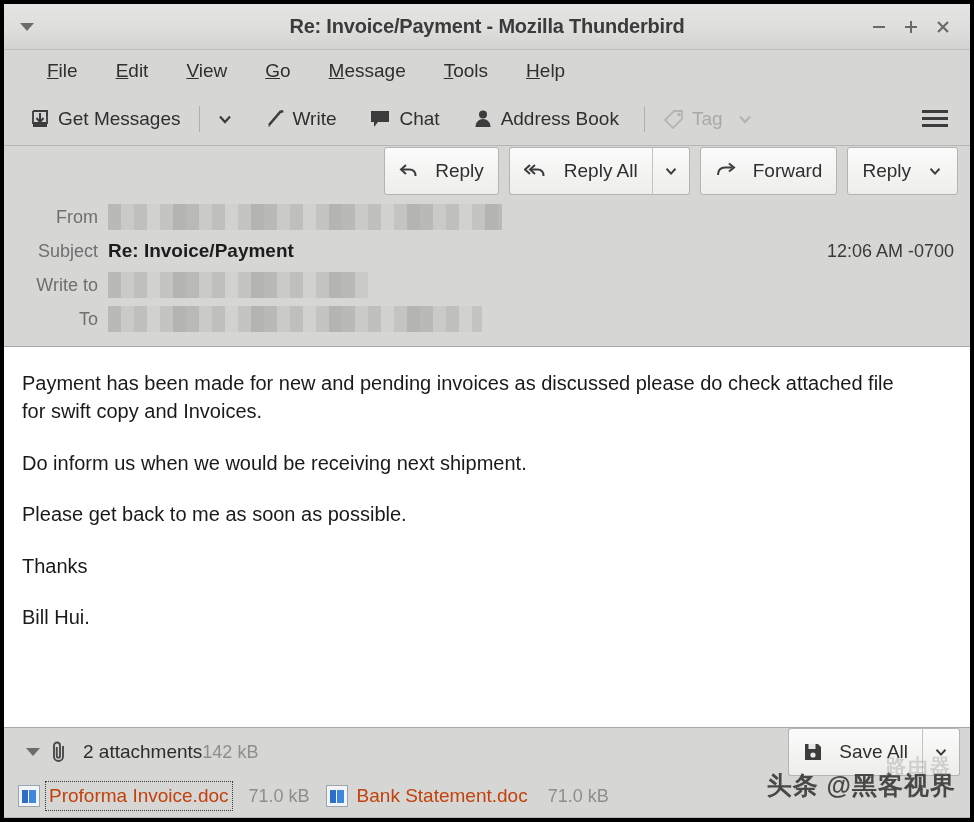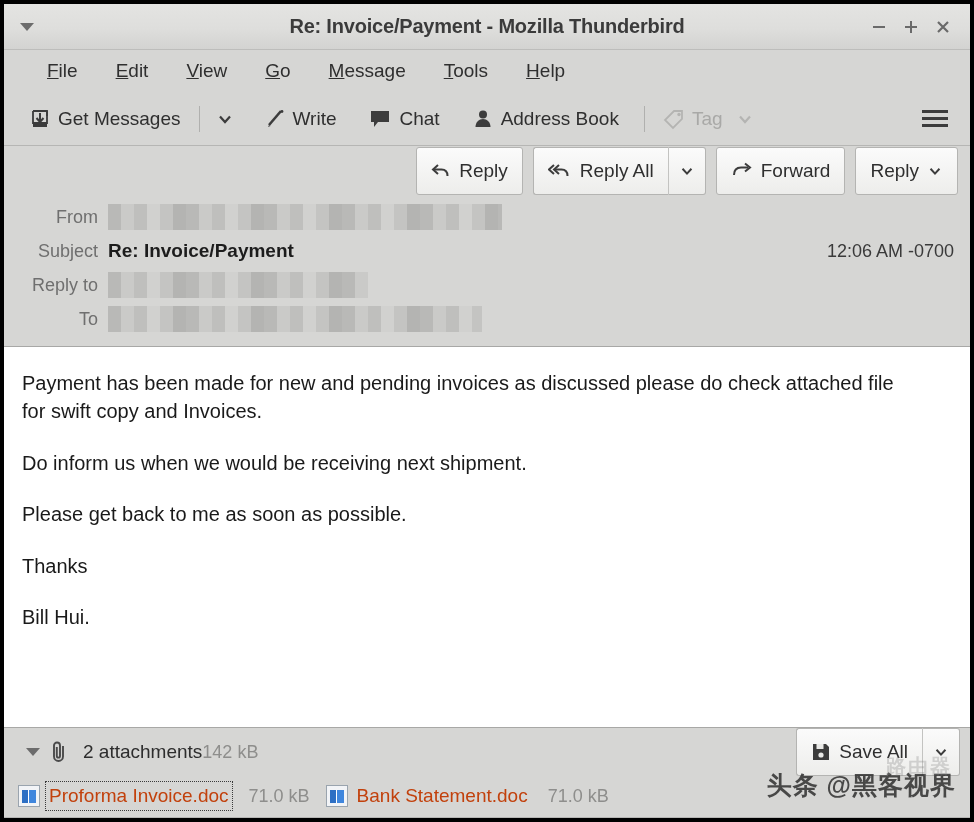--- a/index.html
+++ b/index.html
@@ -143,21 +143,21 @@
     background: #d6d6d4;
     display: flex;
     align-items: center;
     justify-content: flex-end;
     padding-right: 12px;
     gap: 10px;
   }
   .btn {
     display: flex;
     align-items: center;
-    gap: 8px;
+    gap: 16px;
     height: 48px;
     padding: 0 14px;
     font-size: 19px;
     color: #2f2f2f;
     background: linear-gradient(to bottom,#fbfbfb 0%, #ededeb 100%);
     border: 1px solid #b4b4b2;
     border-radius: 3px;
     cursor: default;
     white-space: nowrap;
     box-sizing: border-box;
@@ -549,21 +549,21 @@
       </div>
     </div>
 
     <div class="hrow">
       <div class="hlabel">Subject</div>
       <div class="hvalue bold">Re: Invoice/Payment</div>
       <div class="htime">12:06 AM -0700</div>
     </div>
 
     <div class="hrow">
-      <div class="hlabel">Reply to</div>
+      <div class="hlabel">Write to</div>
       <div class="hvalue">
         <div class="redact replyto"></div>
       </div>
     </div>
 
     <div class="hrow">
       <div class="hlabel">To</div>
       <div class="hvalue">
         <div class="redact to"></div>
       </div>

